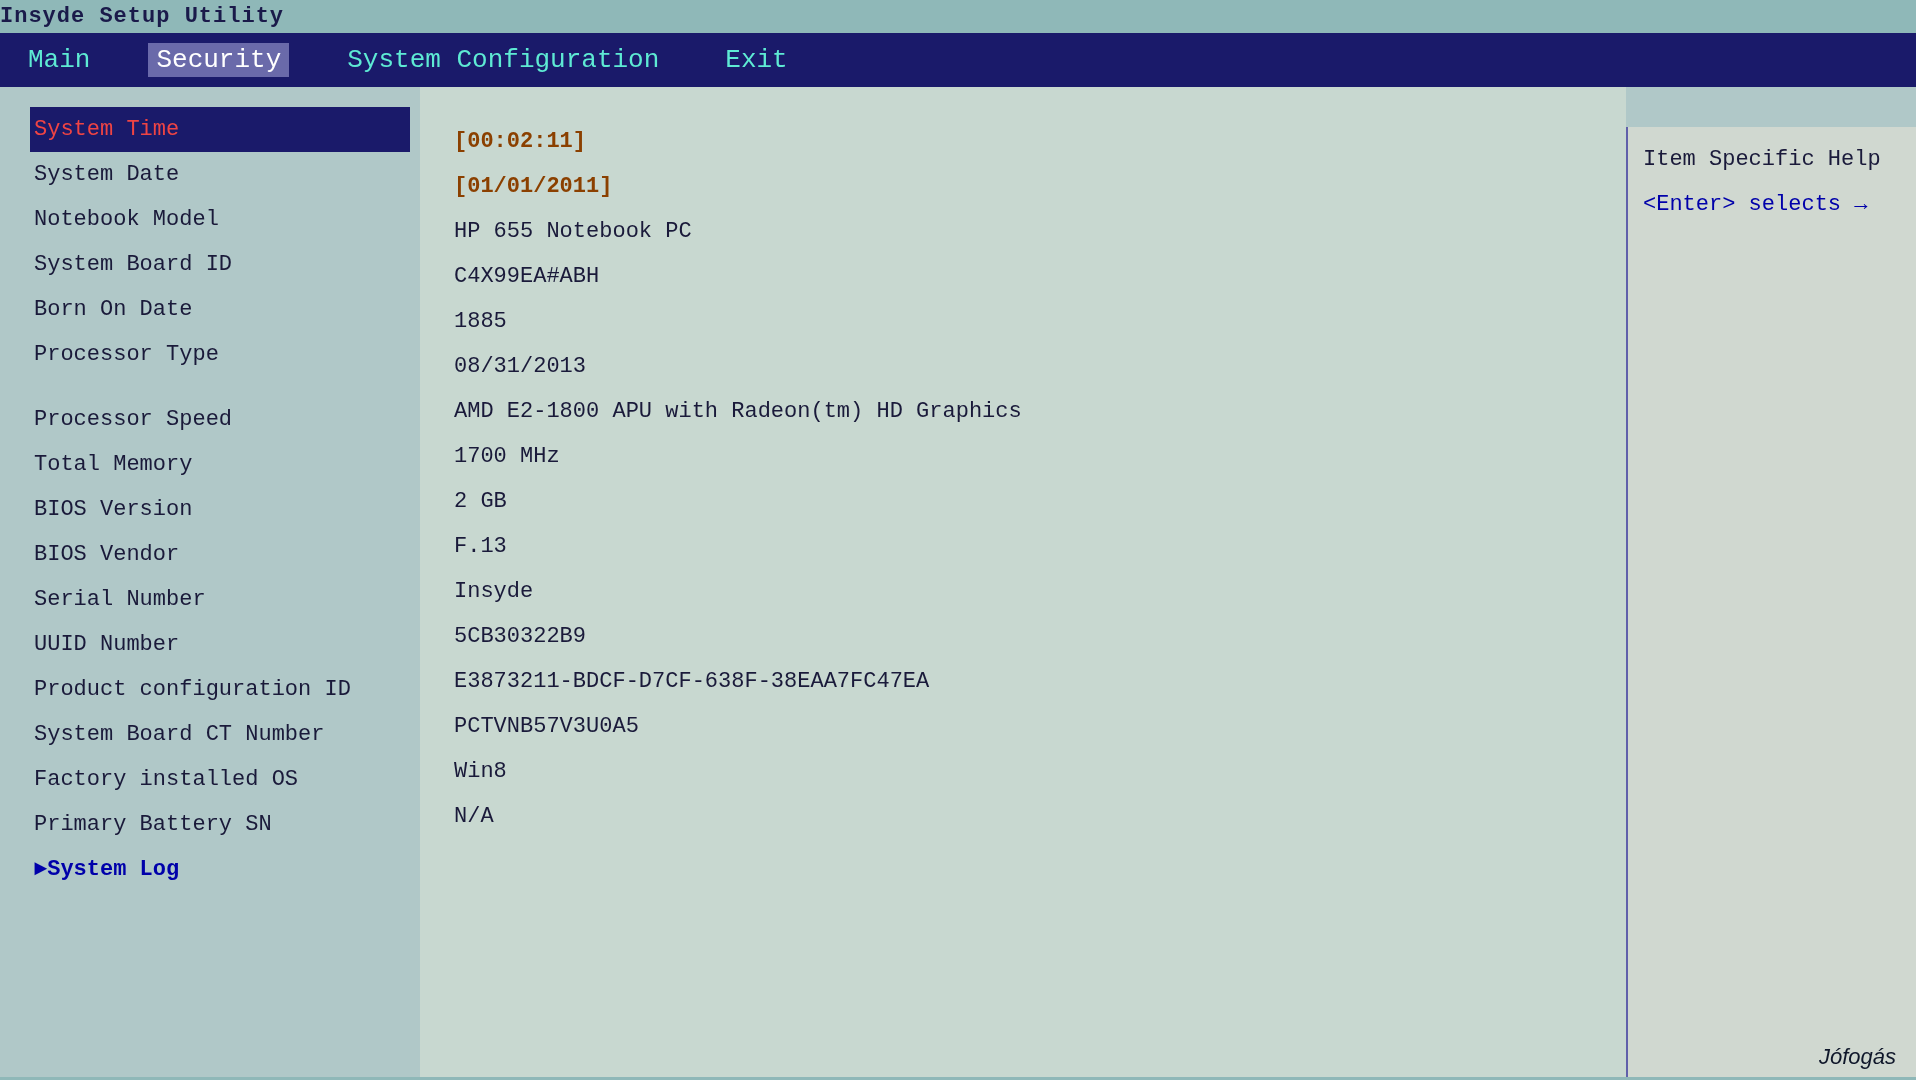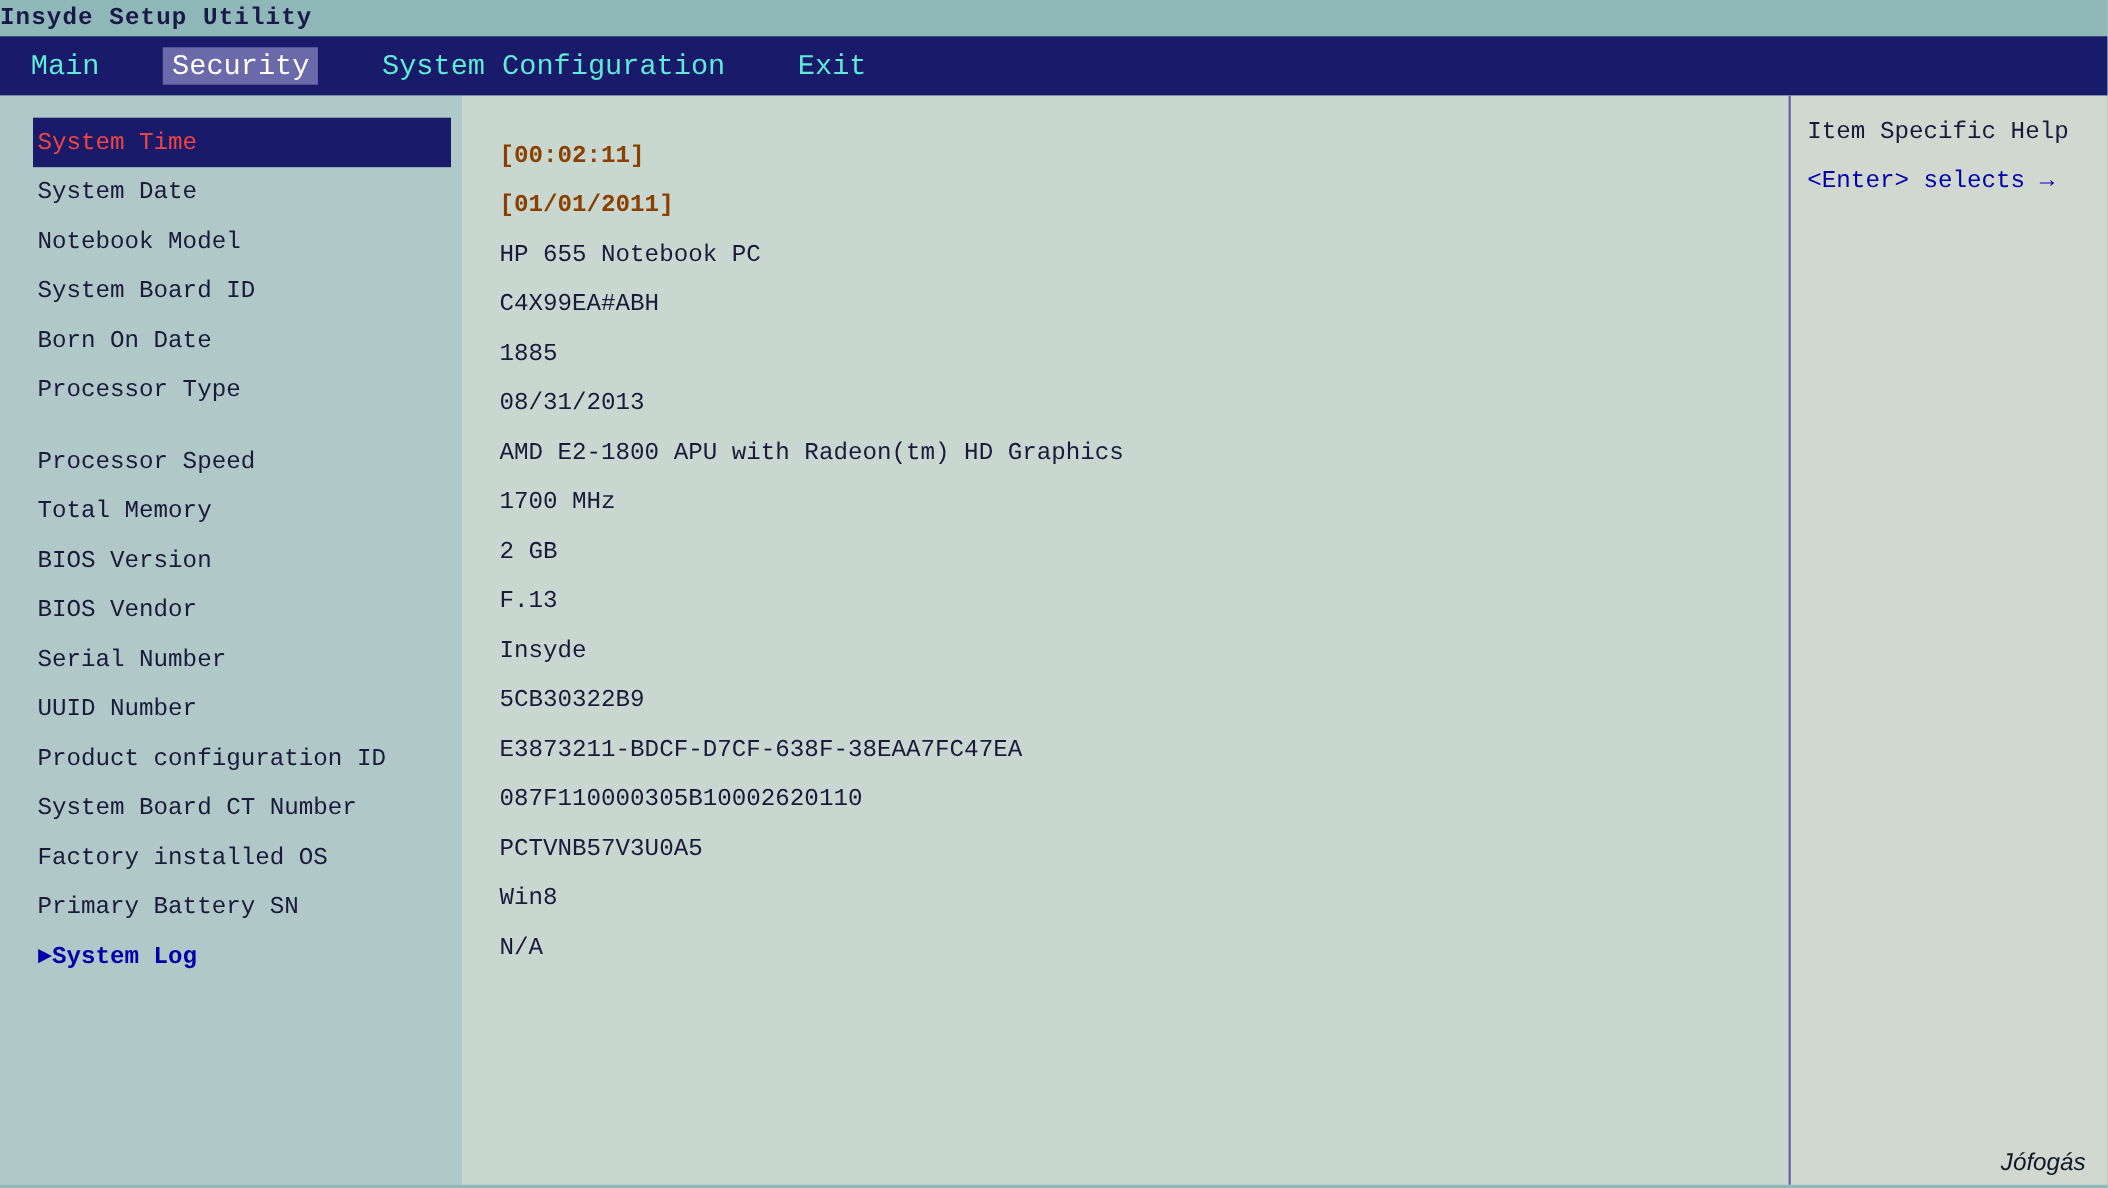--- a/index.html
+++ b/index.html
@@ -105,20 +105,21 @@
 
     
     .right-panel {
       width: 290px;
       background-color: #d0d8d0;
       border-left: 2px solid #6060aa;
       padding: 20px 15px;
       display: flex;
       flex-direction: column;
       gap: 10px;
+      margin-top: 40px;
     }
     .help-title {
       font-size: 22px;
       color: #1a1a3a;
       font-family: 'Courier New', Courier, monospace;
       margin-bottom: 10px;
     }
     .help-text {
       font-size: 22px;
       color: #0000aa;
@@ -182,21 +183,20 @@
     <div class="value-item">C4X99EA#ABH</div>
     <div class="value-item">1885</div>
     <div class="value-item">08/31/2013</div>
     <div class="value-item">AMD E2-1800 APU with Radeon(tm) HD Graphics</div>
     <div class="value-item">1700 MHz</div>
     <div class="value-item">2 GB</div>
     <div class="value-item">F.13</div>
     <div class="value-item">Insyde</div>
     <div class="value-item">5CB30322B9</div>
     <div class="value-item">E3873211-BDCF-D7CF-638F-38EAA7FC47EA</div>
-    <div class="value-item">087F110000305B10002620110</div>
     <div class="value-item">PCTVNB57V3U0A5</div>
     <div class="value-item">Win8</div>
     <div class="value-item">N/A</div>
   </div>
 
   <div class="right-panel">
     <div class="help-title">Item Specific Help</div>
     <div class="help-text">&lt;Enter&gt; selects →</div>
   </div>
 

